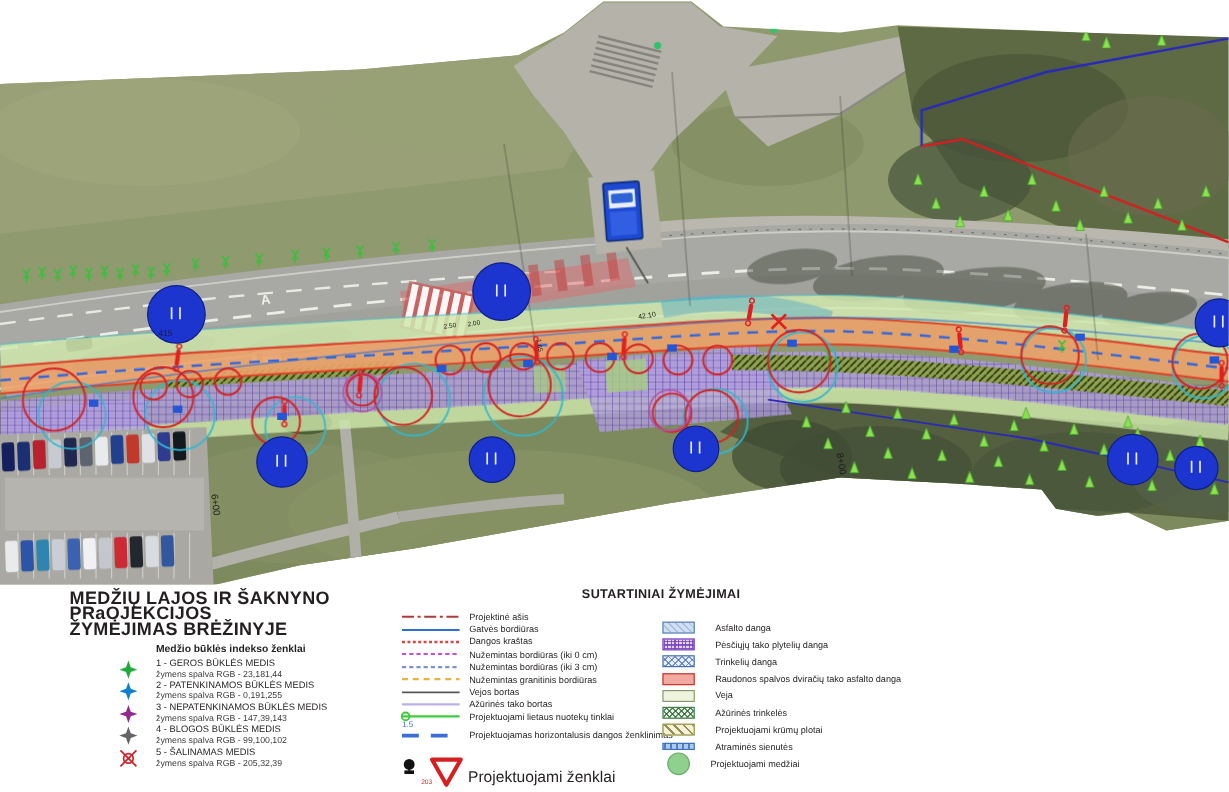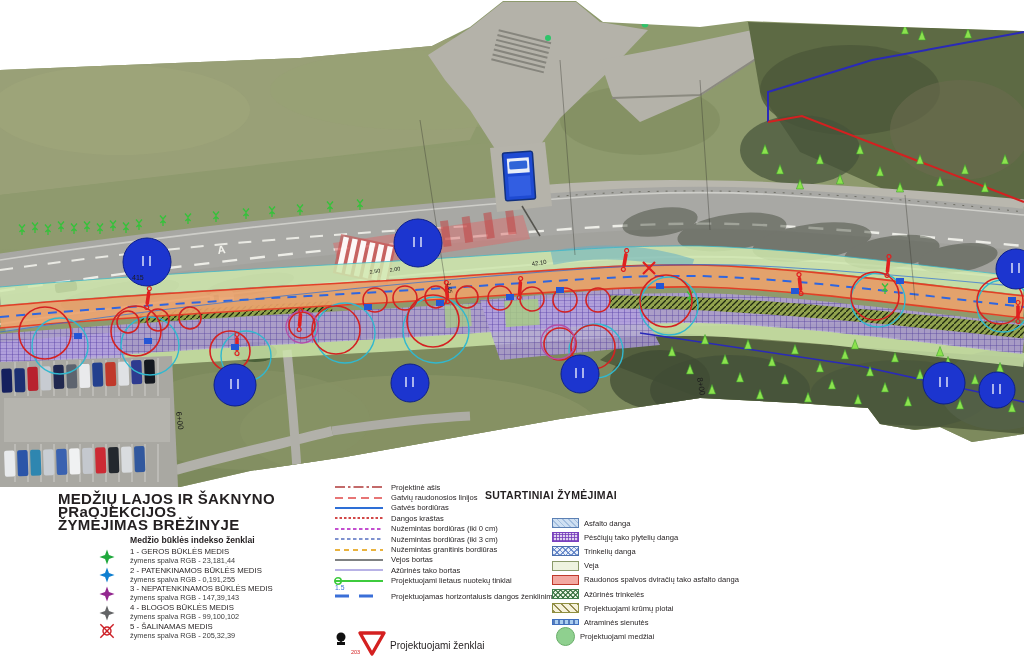--- a/index.html
+++ b/index.html
@@ -4,39 +4,39 @@
 <style>
   html,body{margin:0;padding:0;background:#ffffff;}
   body{font-family:"Liberation Sans", sans-serif;}
   .stage{position:relative;width:1024px;height:660px;background:#fff;overflow:hidden;}
   .mapwrap{position:absolute;left:0;top:0;width:1024px;height:490px;}
 
   
   .tree-legend{position:absolute;left:58px;top:492px;width:300px;color:#231f20;}
   .tree-legend .t1,.tree-legend .t2{font-size:15px;font-weight:bold;text-align:left;letter-spacing:.3px;line-height:13px;}
   .tree-legend .sub{font-size:8.6px;font-weight:bold;margin:4px 0 2px 72px;}
-  .tree-row{position:relative;display:flex;align-items:center;margin-left:40px;height:18.6px;}
+  .tree-row{position:relative;display:flex;align-items:flex-end;margin-left:40px;height:18.6px;}
   .tree-row .ticon{width:18px;height:16px;margin-right:14px;flex:0 0 auto;margin-top:1px;}
   .tree-row .txt{font-size:7.8px;line-height:9px;}
   .tree-row .txt .l2{font-size:7.3px;color:#3c3c3c;}
 
   .symbols-heading{position:absolute;left:377px;top:489px;width:240px;text-align:right;font-size:10.5px;font-weight:bold;color:#231f20;letter-spacing:.3px;}
-  .lines-col{position:absolute;left:333px;top:482px;width:260px;}
+  .lines-col{position:absolute;left:333px;top:509px;width:260px;}
   .line-row{position:relative;display:flex;align-items:center;height:10.4px;}
   .line-row .sample{width:52px;height:10px;flex:0 0 auto;}
   .line-row .lbl{font-size:7.6px;color:#231f20;margin-left:6px;white-space:nowrap;}
   .line-row .subl{position:absolute;left:2px;top:8.5px;font-size:6.8px;color:#3a6fd8;}
   .line-row.gap{margin-top:5px;}
   .signs-row{position:absolute;left:334px;top:629px;width:260px;height:30px;}
-  .signs-row .lbl{position:absolute;left:56px;top:11px;font-size:10px;color:#231f20;}
+  .signs-row .lbl{position:absolute;left:56px;top:11px;font-size:13px;color:#231f20;}
   .signs-row .num{position:absolute;left:17px;top:20px;font-size:5.5px;color:#d42020;}
 
   .surfaces-col{position:absolute;left:552px;top:516px;width:320px;}
   .surf-row{display:flex;align-items:center;height:14.2px;}
-  .surf-row .lbl{font-size:7.6px;color:#231f20;margin-left:5px;white-space:nowrap;}
+  .surf-row .lbl{font-size:7.6px;color:#231f20;margin-left:17px;white-space:nowrap;}
   .sw{width:27px;height:10px;border:1px solid #4f6f9f;box-sizing:border-box;flex:0 0 auto;}
   .sw.asphalt{background-color:#cfe0f2;background-image:repeating-linear-gradient(45deg,rgba(110,150,200,.45) 0 1px,transparent 1px 4px);border-color:#5b80b4;}
   .sw.tiles{background-color:#e0d2f0;background-image:repeating-linear-gradient(0deg,rgba(115,60,185,.8) 0 1px,transparent 1px 3px),repeating-linear-gradient(90deg,rgba(115,60,185,.8) 0 1px,transparent 1px 3px);border-color:#7a3fbf;}
   .sw.pavers{background-color:#e9f0fa;background-image:repeating-linear-gradient(45deg,rgba(70,110,190,.7) 0 1px,transparent 1px 4px),repeating-linear-gradient(-45deg,rgba(70,110,190,.7) 0 1px,transparent 1px 4px);border-color:#4a6fae;}
   .sw.openwork{background-color:#e9f2e4;background-image:repeating-linear-gradient(45deg,rgba(40,100,50,.75) 0 1px,transparent 1px 3.5px),repeating-linear-gradient(-45deg,rgba(40,100,50,.75) 0 1px,transparent 1px 3.5px);border-color:#3f7f4f;}
   .sw.shrubs{background-color:#f6f2da;background-image:repeating-linear-gradient(45deg,rgba(125,115,45,.8) 0 1.5px,transparent 1.5px 5.5px);border-color:#8f8f3f;}
   .sw.wall{height:6px;background-color:#aacdef;background-image:repeating-linear-gradient(90deg,rgba(40,80,160,.65) 0 2px,transparent 2px 5px);border-color:#3f6fbf;}
   .sw.solid{}
   .sw.circleswatch{width:19px;height:19px;border-radius:50%;border:1px solid #69ad69;margin-left:4px;}
   .lampglyph{width:30px;height:12px;flex:0 0 auto;}
@@ -496,28 +496,20 @@
 
       <div class="line-row">
         <svg class="sample" viewBox="0 0 52 10">
           <line x1="2" y1="5" x2="50" y2="5" stroke="#b03a3a" stroke-dasharray="10 3 2.5 3" stroke-width="1.6"></line>
           <circle cx="5" cy="5" r="3.2" fill="none" stroke-width="1.6" stroke="#b03a3a" style="display: none;"></circle>
         </svg>
         <span class="lbl">Projektinė ašis</span>
 
       </div>
 
-      <div class="line-row">
-        <svg class="sample" viewBox="0 0 52 10">
-          <line x1="2" y1="5" x2="50" y2="5" stroke="#e04848" stroke-dasharray="8 5" stroke-width="1.6"></line>
-          <circle cx="5" cy="5" r="3.2" fill="none" stroke-width="1.6" stroke="#e04848" style="display: none;"></circle>
-        </svg>
-        <span class="lbl">Gatvių raudonosios linijos</span>
-
-      </div>
 
       <div class="line-row">
         <svg class="sample" viewBox="0 0 52 10">
           <line x1="2" y1="5" x2="50" y2="5" stroke="#2e6fd6" stroke-width="1.8"></line>
           <circle cx="5" cy="5" r="3.2" fill="none" stroke-width="1.6" stroke="#2e6fd6" style="display: none;"></circle>
         </svg>
         <span class="lbl">Gatvės bordiūras</span>
 
       </div>
 
@@ -624,32 +616,32 @@
         <span class="lbl">Pėsčiųjų tako plytelių danga</span>
       </div>
 
       <div class="surf-row">
         <div class="sw pavers"></div>
 
         <span class="lbl">Trinkelių danga</span>
       </div>
 
       <div class="surf-row">
+        <div class="sw solid" style="background-color: rgb(242, 169, 161); border-color: rgb(192, 57, 43);"></div>
+
+        <span class="lbl">Raudonos spalvos dviračių tako asfalto danga</span>
+      </div>
+
+      <div class="surf-row">
         <div class="sw solid" style="background-color: rgb(238, 243, 224); border-color: rgb(138, 154, 106);"></div>
 
         <span class="lbl">Veja</span>
       </div>
 
       <div class="surf-row">
-        <div class="sw solid" style="background-color: rgb(242, 169, 161); border-color: rgb(192, 57, 43);"></div>
-
-        <span class="lbl">Raudonos spalvos dviračių tako asfalto danga</span>
-      </div>
-
-      <div class="surf-row">
         <div class="sw openwork"></div>
 
         <span class="lbl">Ažūrinės trinkelės</span>
       </div>
 
       <div class="surf-row">
         <div class="sw shrubs"></div>
 
         <span class="lbl">Projektuojami krūmų plotai</span>
       </div>

